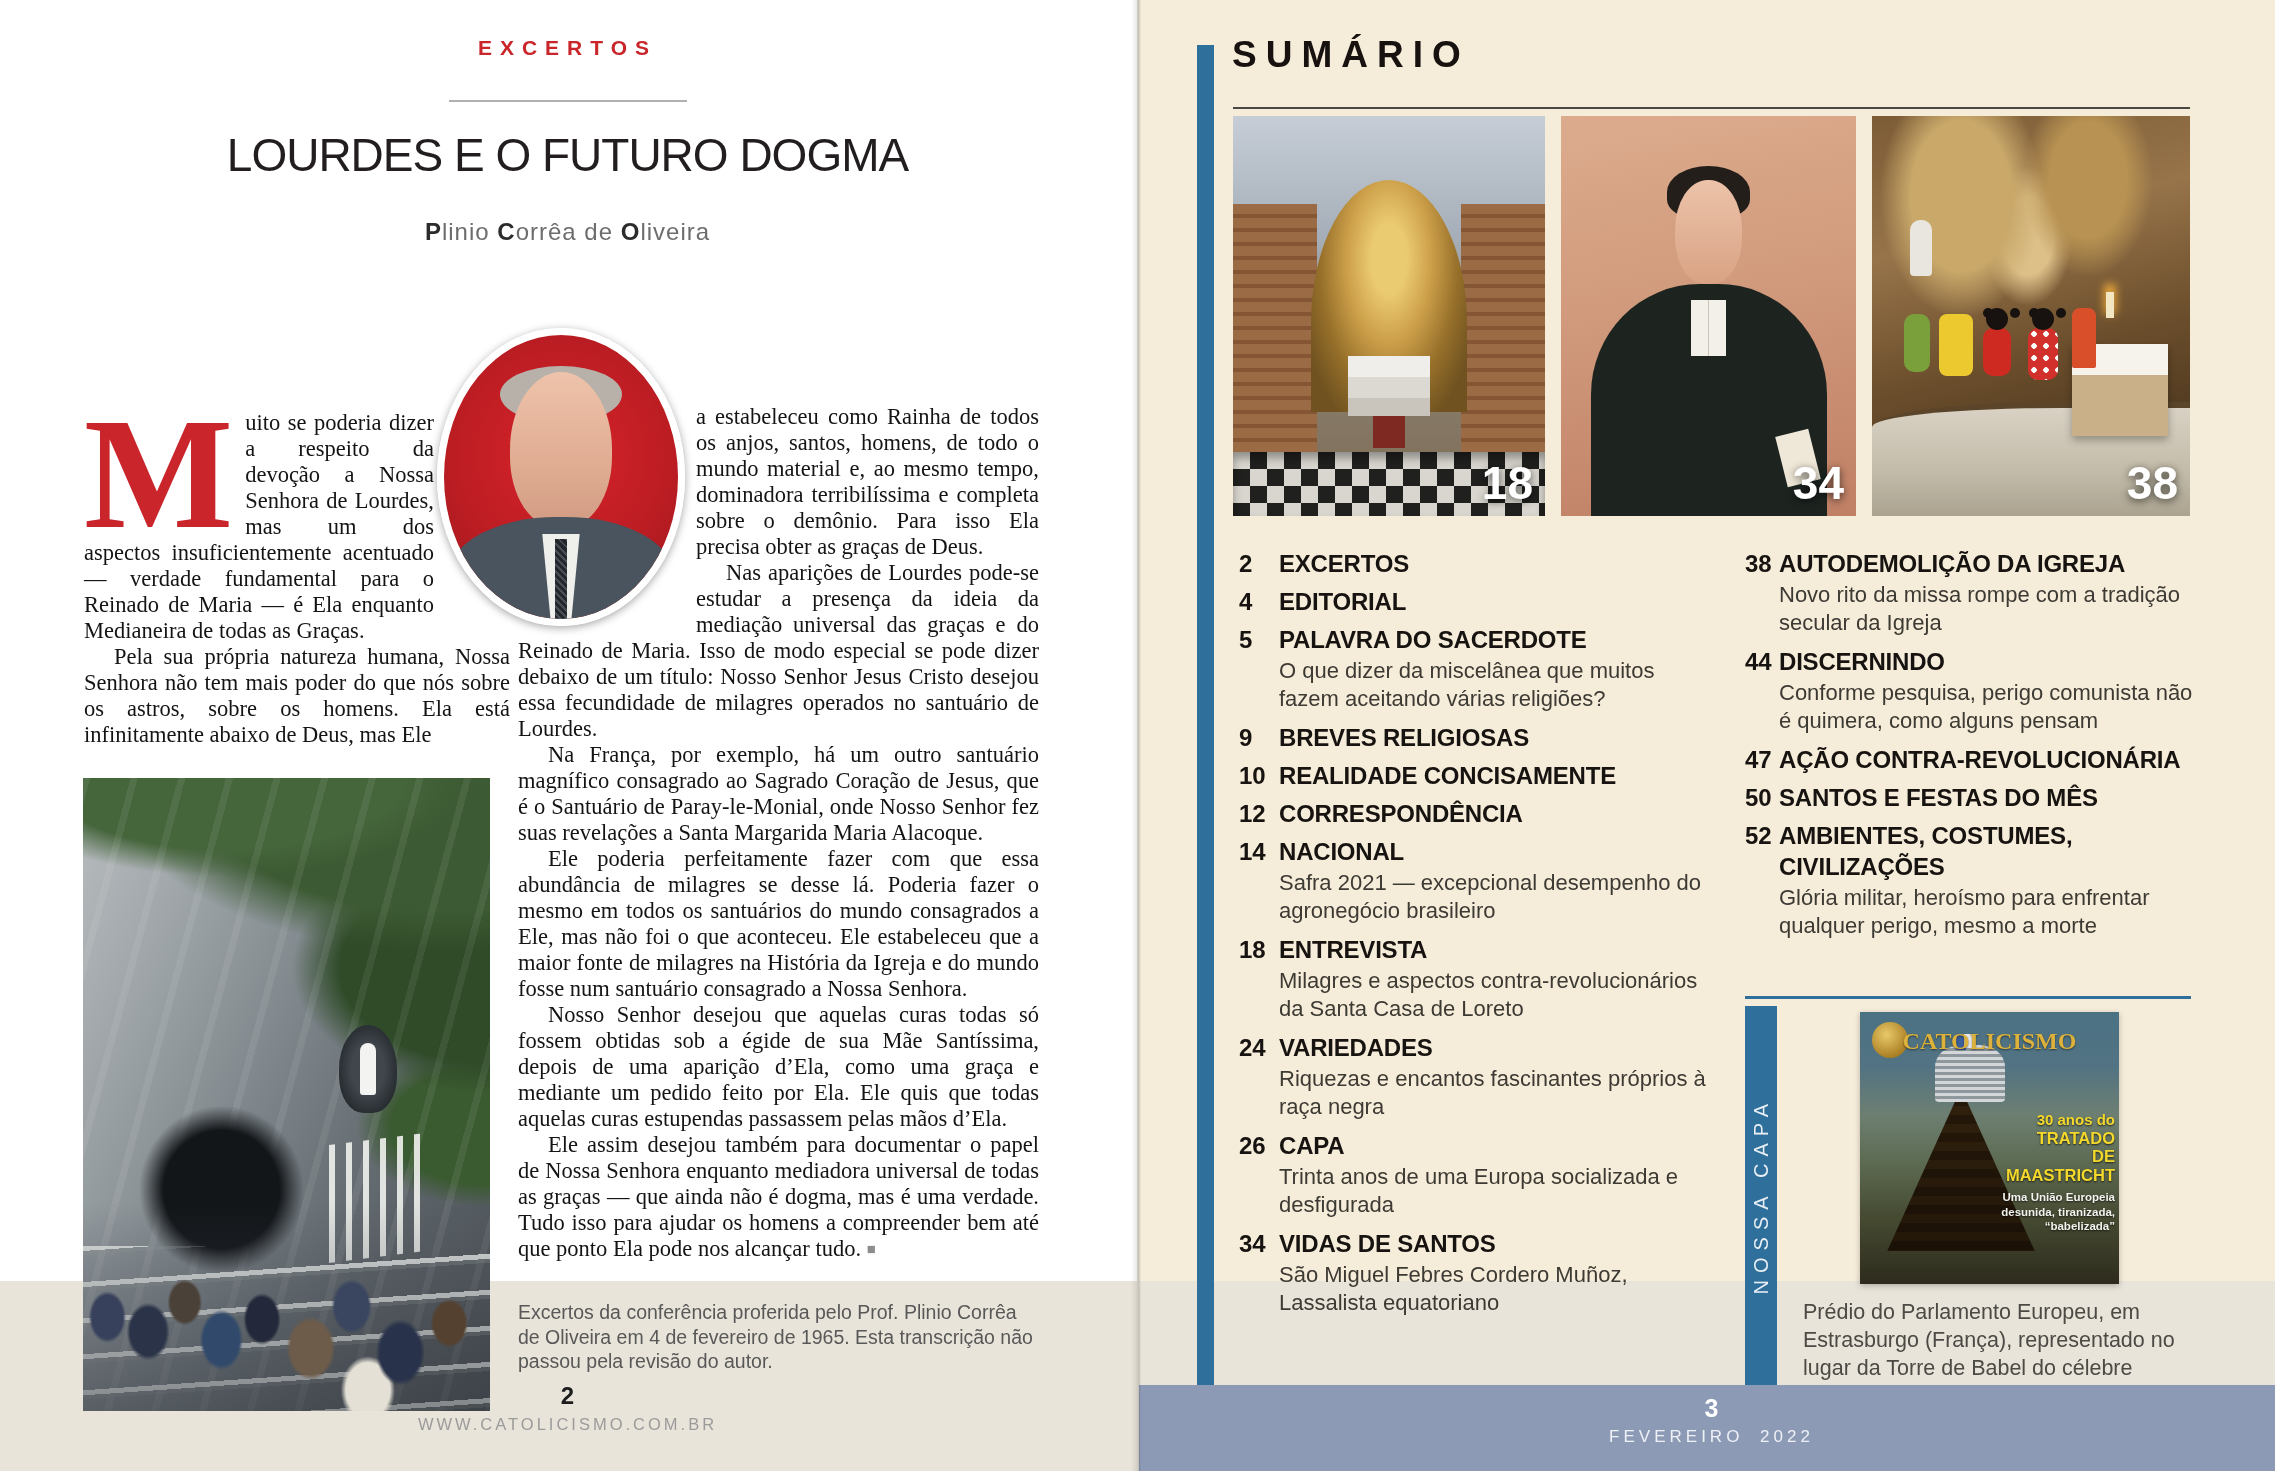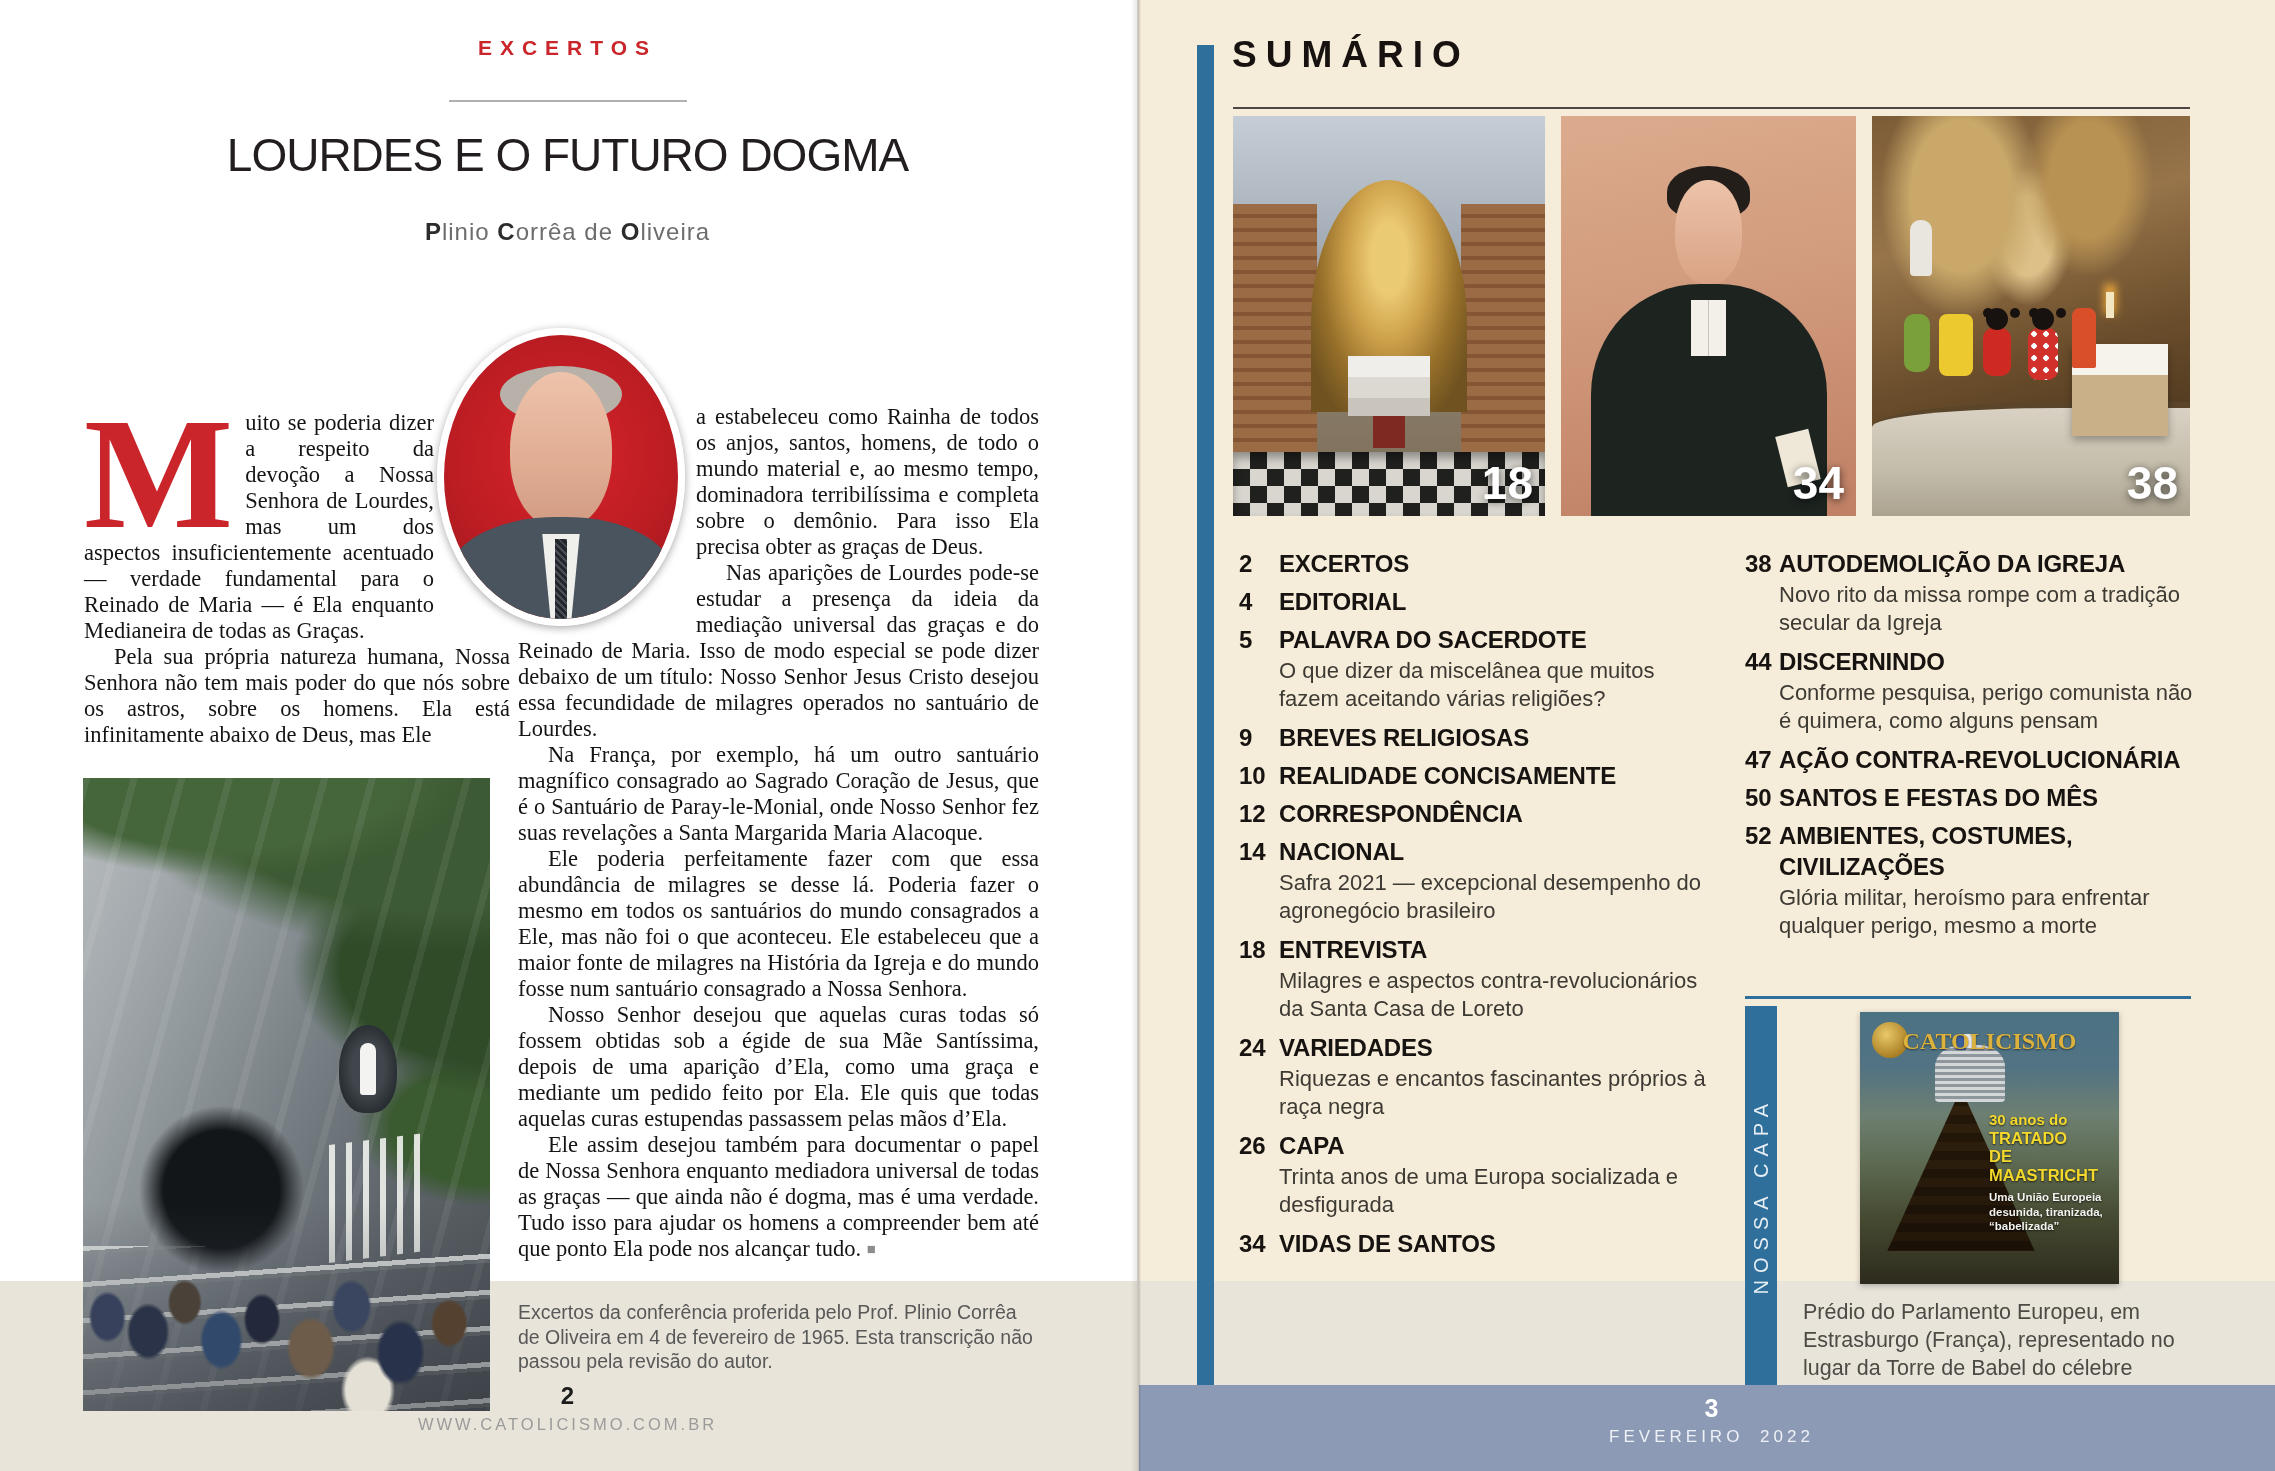--- a/index.html
+++ b/index.html
@@ -167,21 +167,21 @@
       font-family:"Liberation Serif",serif;font-weight:bold;font-size:24px;color:#dcb13c;
       letter-spacing:0px;text-shadow:0 1px 2px rgba(0,0,0,.55);}
   .cv-tower{position:absolute;left:8%;top:28%;width:62%;height:60%;
       clip-path:polygon(50% 0,96% 100%,4% 100%);
       background:repeating-linear-gradient(180deg,#74603c 0 9px,#57452b 9px 18px),
                  linear-gradient(#6d5a38,#4c3c26);background-blend-mode:multiply;}
   .cv-building{position:absolute;left:29%;top:12%;width:27%;height:21%;border-radius:38% 38% 6% 6%;
       background:repeating-linear-gradient(180deg,#d3d7da 0 3px,#8e979c 3px 6px);}
   .cv-flag{position:absolute;left:40%;top:8%;width:10px;height:14px;background:#e8eaec;
       box-shadow:-8px 2px 0 0 #3a5f9b;}
-  .cv-text{position:absolute;right:4px;top:100px;width:126px;text-align:left;}
+  .cv-text{position:absolute;right:4px;top:100px;width:126px;text-align:right;}
   .cv-h{color:#f4d92c;font-weight:bold;line-height:1.12;text-shadow:0 1px 2px rgba(0,0,0,.7);}
   .cv-h1{font-size:15px;} .cv-h2{font-size:16.5px;} .cv-h3{font-size:16.5px;}
   .cv-s{color:#f2f2ee;font-weight:bold;font-size:11.5px;line-height:1.25;
         text-shadow:0 1px 2px rgba(0,0,0,.7);}
   .cv-s1{margin-top:6px;}
   .nc-caption{position:absolute;left:664px;top:1298px;width:394px;font-size:21.5px;
       line-height:28px;color:#4b4a44;}
   
   .rp-footer{position:absolute;left:0;top:1385px;width:1136px;height:86px;background:#8c9ab5;}
   .rp-footer-inner{position:absolute;left:94px;width:957px;top:9px;text-align:center;color:#fff;}
@@ -340,20 +340,21 @@
       <span class="toc-num">26</span>
       <div class="toc-text">
           <div class="toc-title">CAPA</div>
           <div class="toc-sub">Trinta anos de uma Europa socializada e desfigurada</div>
         </div>
     </div>
     <div class="toc-entry">
       <span class="toc-num">34</span>
       <div class="toc-text">
           <div class="toc-title">VIDAS DE SANTOS</div>
+          <div class="toc-sub">São Miguel Febres Cordero Muñoz, Lassalista equatoriano</div>
         </div>
     </div>
   </div>
 
   <div class="toc" id="toc-col2">
     <div class="toc-entry">
       <span class="toc-num">38</span>
       <div class="toc-text">
           <div class="toc-title">AUTODEMOLIÇÃO DA IGREJA</div>
           <div class="toc-sub">Novo rito da missa rompe com a tradição secular da Igreja</div>

